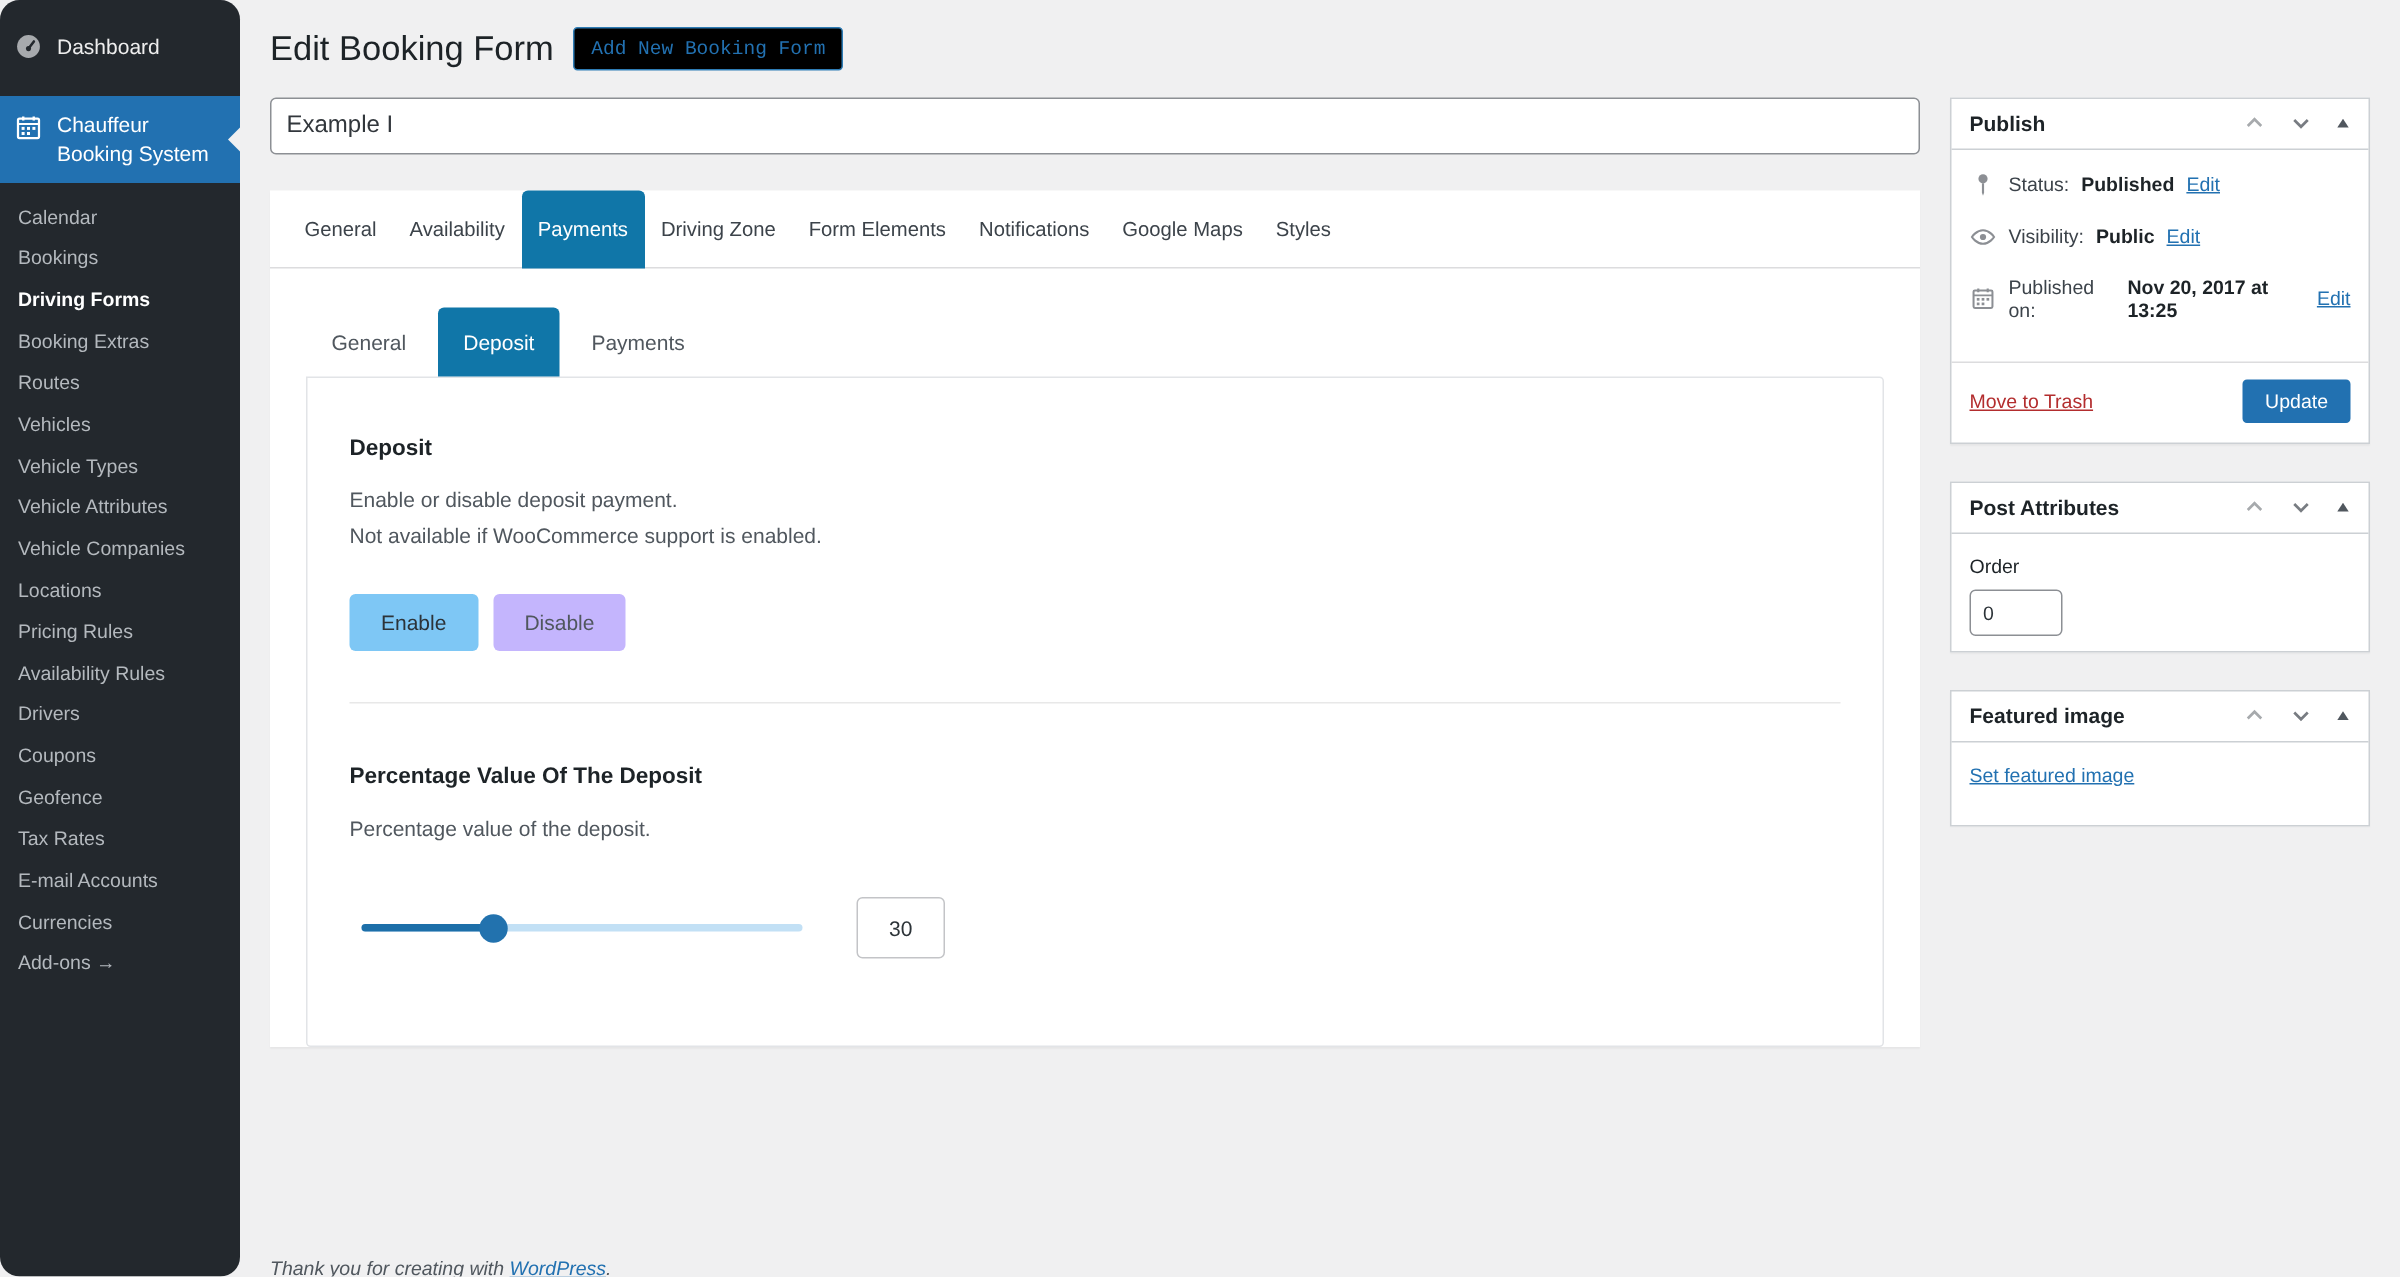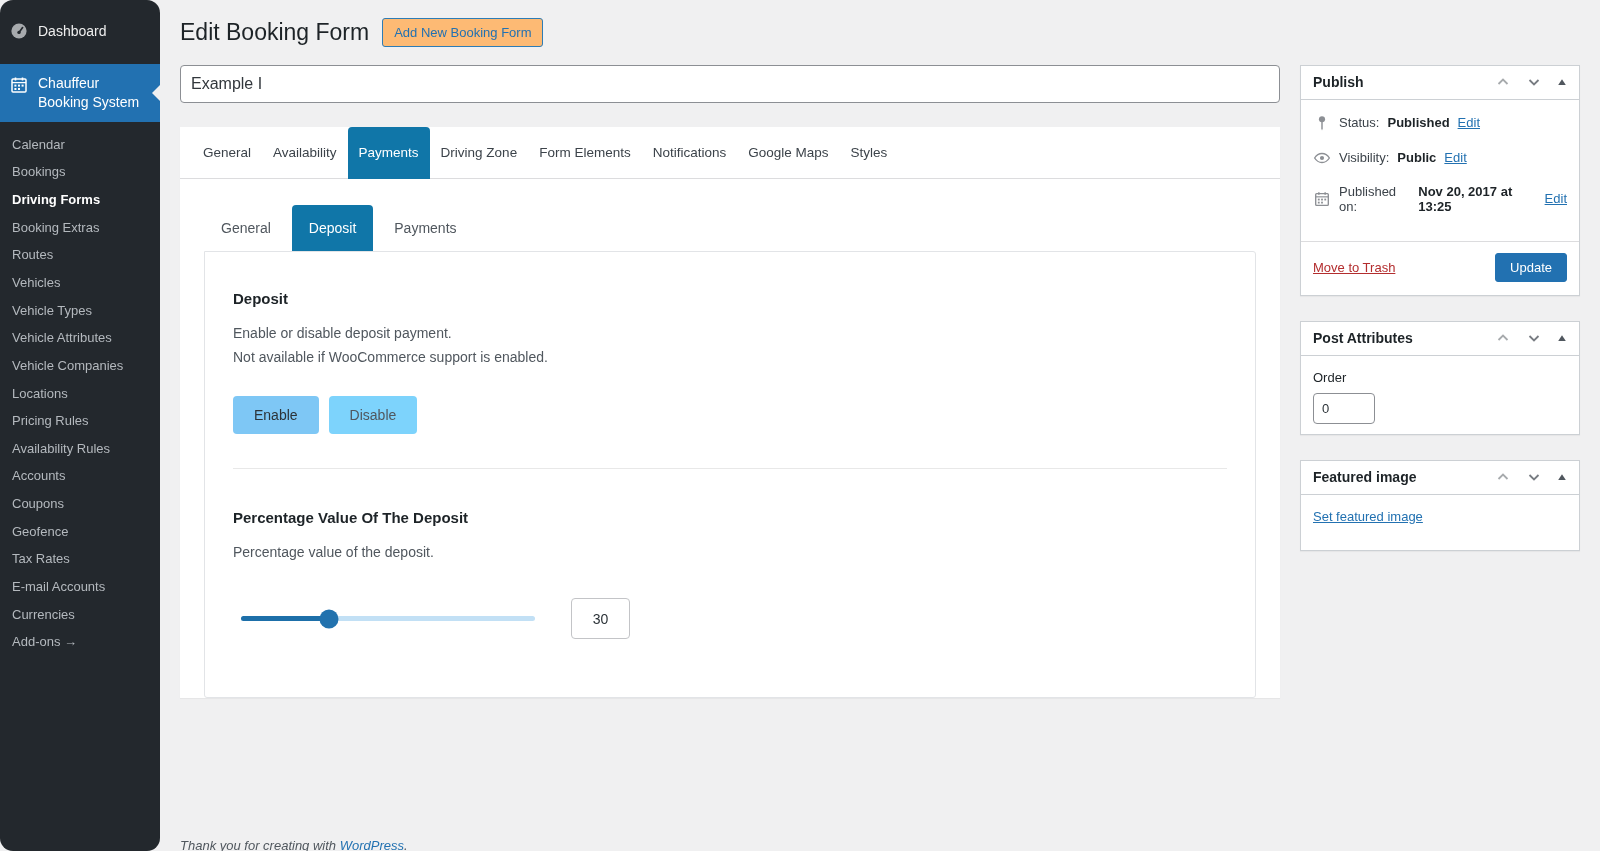--- a/index.html
+++ b/index.html
@@ -51,22 +51,22 @@
     padding: 8px 9px; margin-top: 16px; cursor: pointer;
   }
   
   .content { flex: 1; padding: 0 20px; }
   .page-header {
     display: flex; align-items: center; gap: 13px;
     padding-top: 18px; margin-bottom: 17px;
   }
   .page-title { font-size: 23px; font-weight: 400; color: #1d2327; line-height: 1.3; }
   .add-new-btn {
-    font-family: Liberation Sans, sans-serif; font-size: 13px; color: #2271b1;
-    background: #fdba74; border: 1px solid #2e7cb5; border-radius: 3px;
+    font-family: Liberation Mono, monospace; font-size: 13px; color: #2271b1;
+    background: #000000; border: 1px solid #2e7cb5; border-radius: 3px;
     padding: 6px 11px; cursor: pointer;
   }
   .columns { display: flex; gap: 20px; align-items: flex-start; }
   .main-col { flex: 1; min-width: 0; }
   .side-col { width: 280px; min-width: 280px; }
   .title-input {
     width: 100%; height: 38px;
     font-family: inherit; font-size: 16px; color: #32373c;
     padding: 3px 10px;
     border: 1px solid #8c8f94; border-radius: 4px; background: #fff;
@@ -107,21 +107,21 @@
     background: #fff;
   }
   .section-heading { font-size: 15px; font-weight: bold; color: #1d2327; margin-bottom: 14px; }
   .section-desc { font-size: 14px; color: #50575e; line-height: 1.75; }
   .toggle-group { display: flex; gap: 10px; margin-top: 26px; }
   .toggle-btn {
     font-family: inherit; font-size: 14px;
     padding: 11px 21px; border: none; border-radius: 4px; cursor: pointer;
   }
   .toggle-btn.on  { background: #7ec7f5; color: #2c3338; }
-  .toggle-btn.off { background: #7dd3fc; color: #50575e; }
+  .toggle-btn.off { background: #c4b5fd; color: #50575e; }
   .divider { border: none; border-top: 1px solid #e8e8e8; margin: 34px 0 40px 0; }
   .slider-row { display: flex; align-items: center; gap: 36px; margin-top: 34px; }
   .slider {
     position: relative; width: 294px; height: 5px;
     background: #c2e0f5; border-radius: 3px; margin-left: 8px; cursor: pointer;
   }
   .slider-fill {
     position: absolute; left: 0; top: 0; height: 5px;
     background: #1d6fa9; border-radius: 3px 0 0 3px;
   }
@@ -217,21 +217,21 @@
     <li class="active">Driving Forms</li>
     <li>Booking Extras</li>
     <li>Routes</li>
     <li>Vehicles</li>
     <li>Vehicle Types</li>
     <li>Vehicle Attributes</li>
     <li>Vehicle Companies</li>
     <li>Locations</li>
     <li>Pricing Rules</li>
     <li>Availability Rules</li>
-    <li>Accounts</li>
+    <li>Drivers</li>
     <li>Coupons</li>
     <li>Geofence</li>
     <li>Tax Rates</li>
     <li>E-mail Accounts</li>
     <li>Currencies</li>
     <li>Add-ons →</li>
   </ul>
 
 </aside>
 

